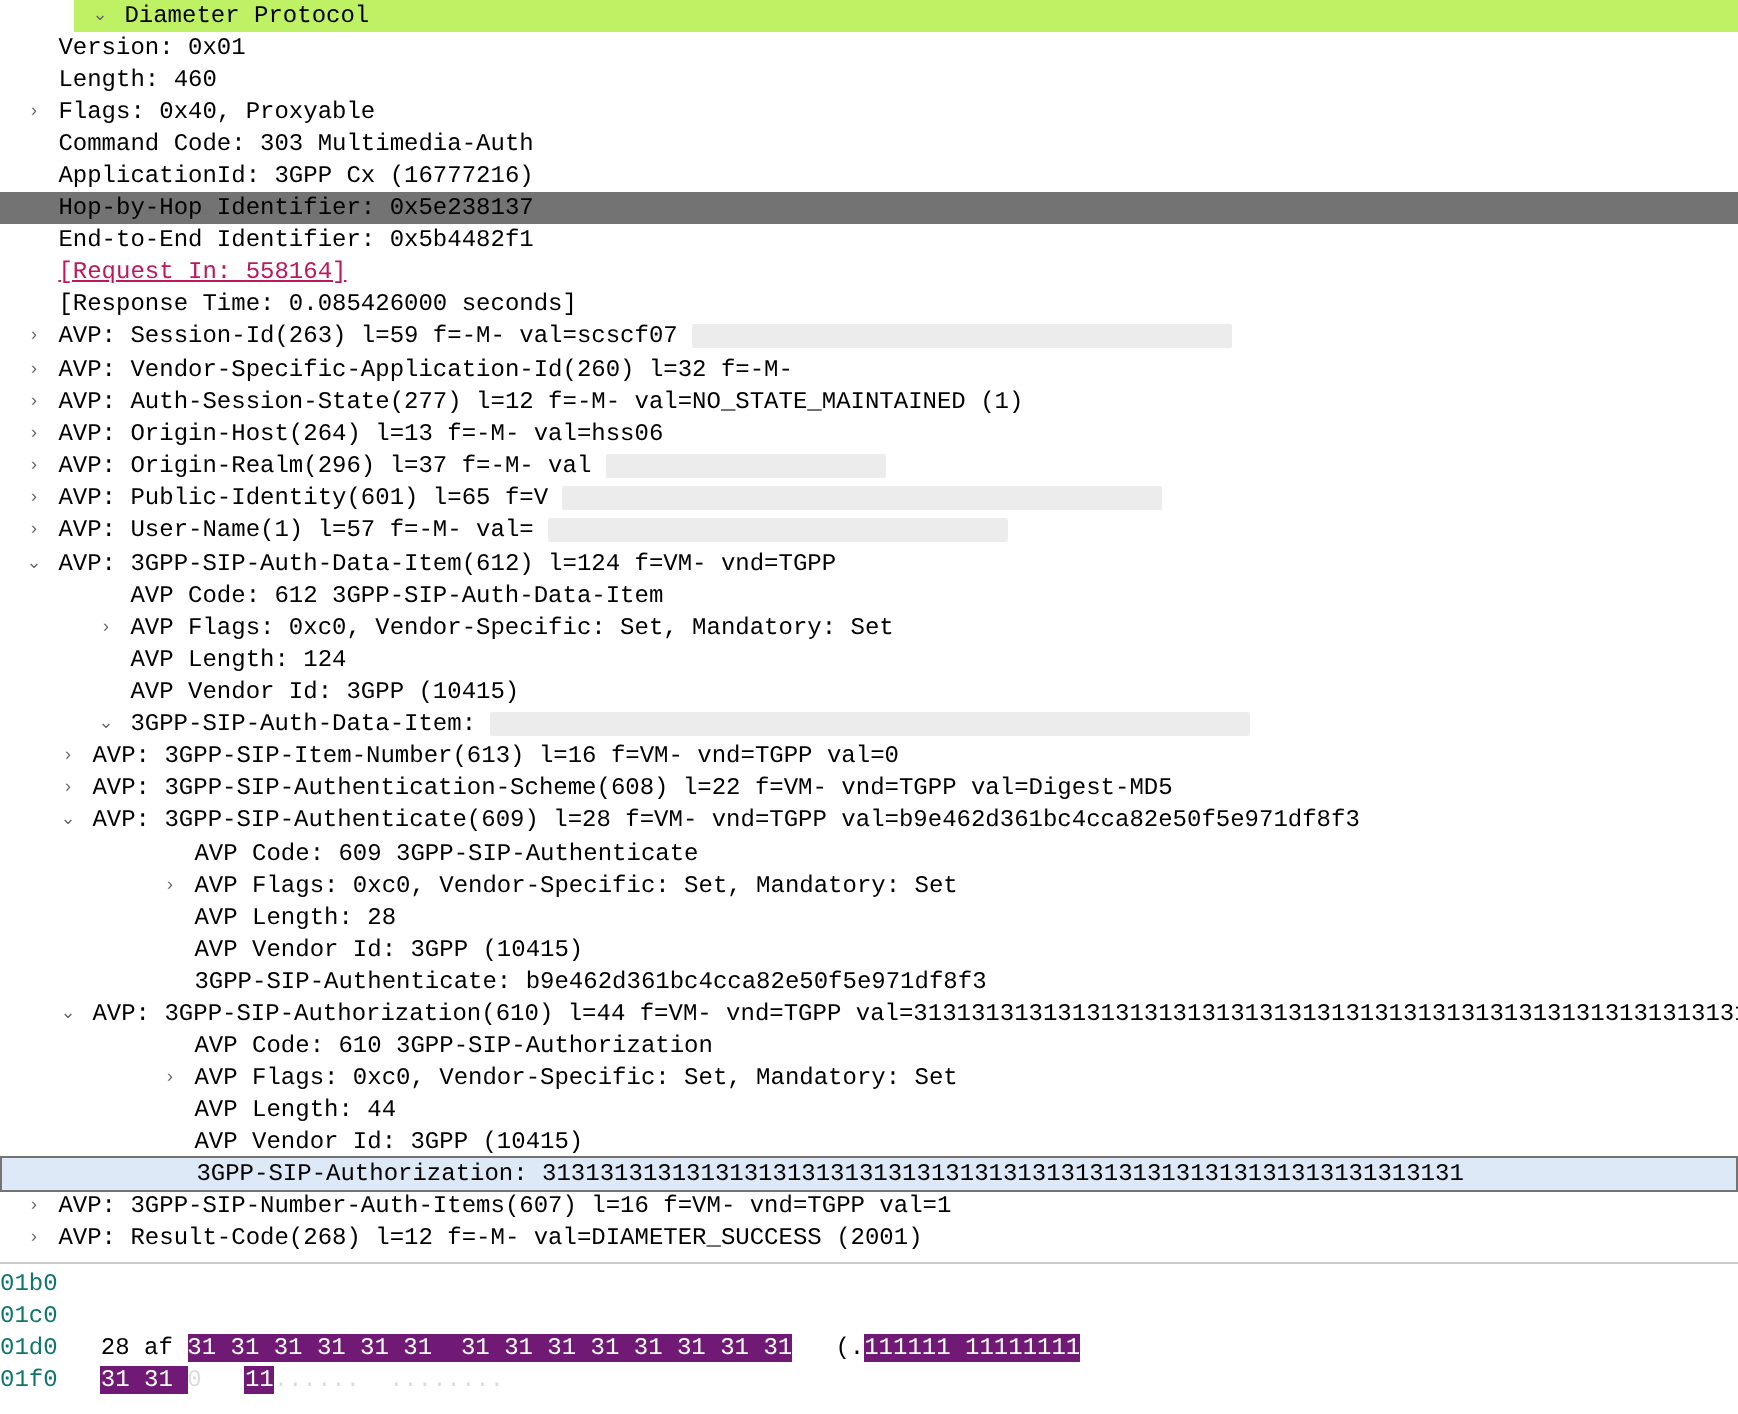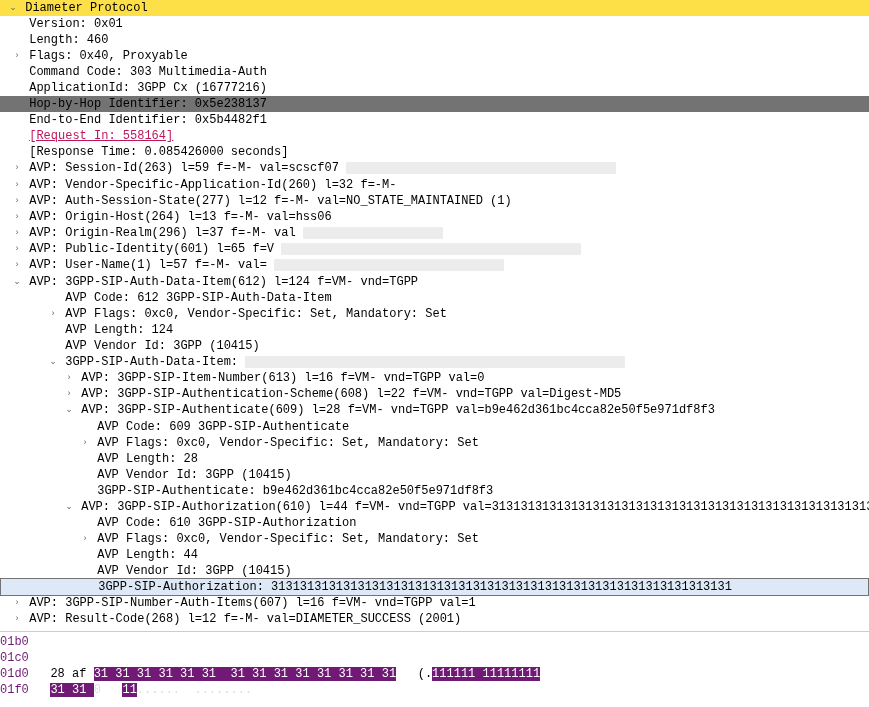--- a/index.html
+++ b/index.html
@@ -6,22 +6,23 @@
   body {
     margin: 0;
     font-family: "Consolas", "Courier New", monospace;
     font-size: 12px;
     line-height: 16px;
     background: #fff;
     color: #000;
     width: 869px;
   }
   .header-row {
-    background: #fde047;
+    background: #bef264;
     padding: 0 2px;
+    margin-left: 37px;
   }
   .row {
     white-space: nowrap;
     padding: 0 2px;
   }
   .toggle {
     display: inline-block;
     width: 10px;
     text-align: center;
     color: #666;
@@ -29,21 +30,21 @@
     font-family: sans-serif;
     font-size: 9px;
     vertical-align: middle;
     position: relative;
     top: -1px;
   }
   .toggle.blank { cursor: default; }
   .pad0  { padding-left: 8px; }
   .pad1  { padding-left: 12px; }
   .pad2  { padding-left: 48px; }
-  .pad3  { padding-left: 64px; }
+  .pad3  { padding-left: 29px; }
   .pad4  { padding-left: 80px; }
   .hl-hop { background: #737373; }
   .hl-auth {
     background: #dde9f7;
     border: 1px solid #737373;
     margin: -1px 0;
   }
   .link {
     text-decoration: underline;
     color: #be185d;
@@ -57,21 +58,21 @@
   }
 
   
   .hex-pane {
     border-top: 1px solid #ccc;
     margin-top: 4px;
     padding-top: 2px;
     font-size: 12px;
   }
   .hex-row { white-space: pre; font-family: "Consolas","Courier New",monospace; }
-  .hex-off { color: #701a75; }
+  .hex-off { color: #0f766e; }
   .hex-sel { background: #701a75; color: #fff; }
   .hex-faded { color: #ddd; }
 </style>
 </head>
 <body>
 
 <div class="row header-row pad0">
   <span class="toggle">⌄</span>
   <span>Diameter Protocol</span>
 </div>

